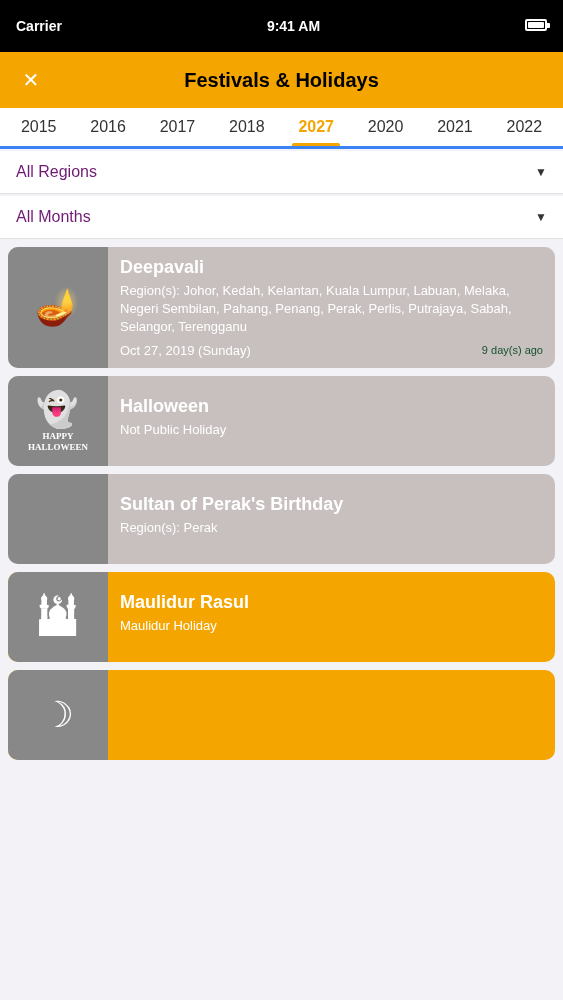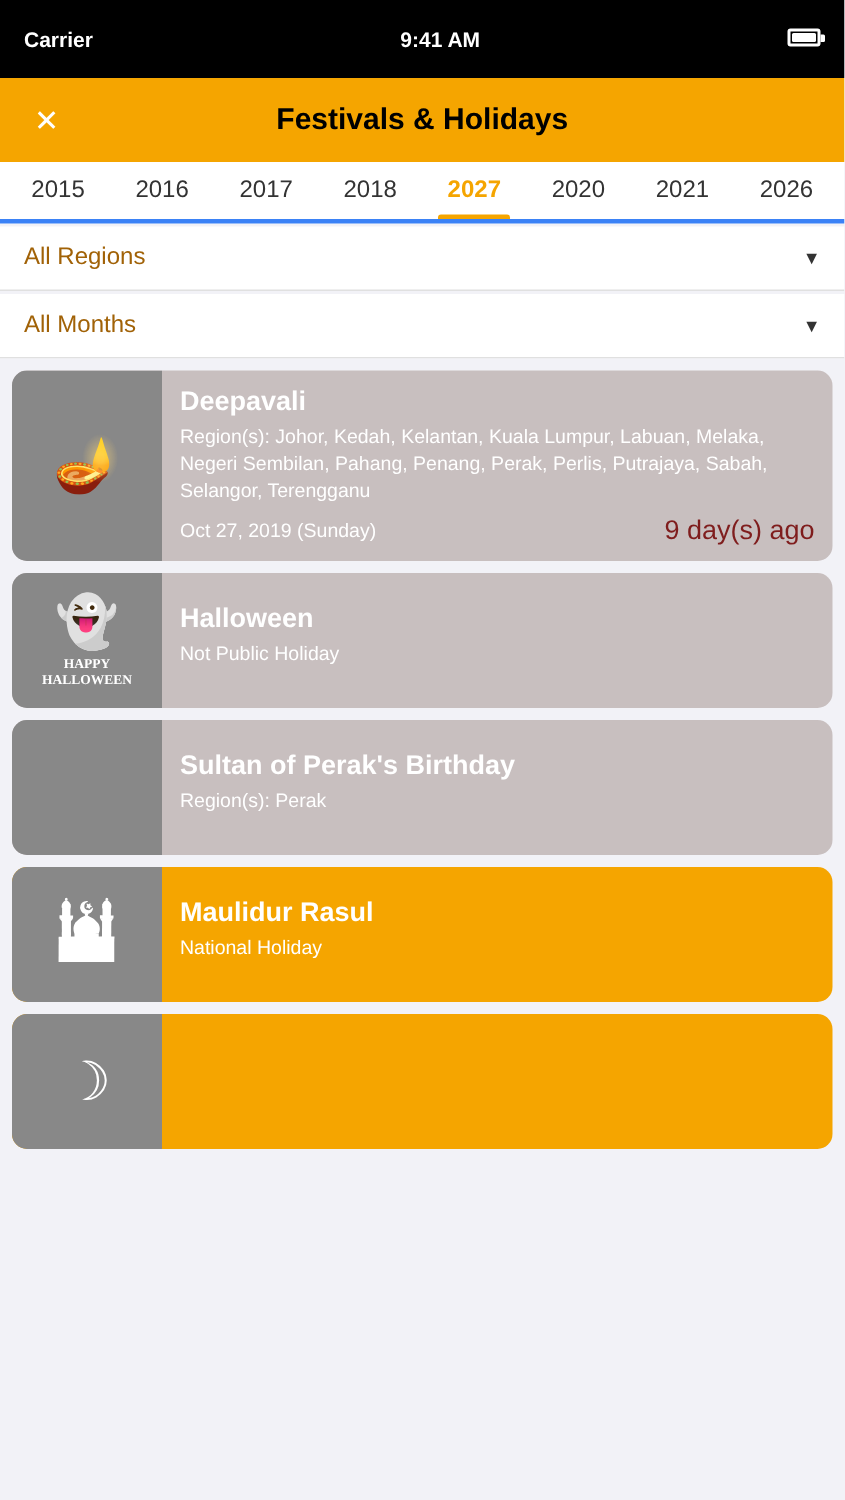--- a/index.html
+++ b/index.html
@@ -117,21 +117,21 @@
       border-bottom: 1px solid #e0e0e0;
       padding: 12px 16px;
       display: flex;
       justify-content: space-between;
       align-items: center;
       cursor: pointer;
       margin-top: 2px;
     }
     .dropdown-bar .label {
       font-size: 16px;
-      color: #a16207;
+      color: #701a75;
       text-align: right;
     }
     .dropdown-bar .arrow {
       font-size: 12px;
       color: #333;
     }
     .dropdowns-section {
       background: #f2f2f7;
     }
     
@@ -258,22 +258,22 @@
       display: flex;
       justify-content: space-between;
       align-items: center;
     }
     .holiday-date {
       font-size: 13px;
       color: #fff;
       text-align: center;
     }
     .holiday-ago {
-      font-size: 18px;
-      color: #7f1d1d;
+      font-size: 11px;
+      color: #14532d;
     }
   </style>
 </head>
 <body>
 
 <div class="status-bar">
   <span>Carrier</span>
   <span class="time">9:41 AM</span>
   <span>
     <span class="battery-icon"></span>
@@ -286,21 +286,21 @@
 </div>
 
 <div class="year-tabs">
   <span class="year-tab">2015</span>
   <span class="year-tab">2016</span>
   <span class="year-tab">2017</span>
   <span class="year-tab">2018</span>
   <span class="year-tab active">2027</span>
   <span class="year-tab">2020</span>
   <span class="year-tab">2021</span>
-  <span class="year-tab">2026</span>
+  <span class="year-tab">2022</span>
 </div>
 
 <div class="dropdowns-section">
   <div class="dropdown-bar">
     <span class="label">All Regions</span>
     <span class="arrow">▼</span>
   </div>
   <div class="dropdown-bar">
     <span class="label">All Months</span>
     <span class="arrow">▼</span>
@@ -345,21 +345,21 @@
       <div class="holiday-region">Region(s): Perak</div>
     </div>
   </div>
 
   <div class="holiday-item highlight">
     <div class="image-placeholder img-maulidur">
       <span class="mosque">🕌</span>
     </div>
     <div class="holiday-info">
       <div class="holiday-name">Maulidur Rasul</div>
-      <div class="holiday-region">National Holiday</div>
+      <div class="holiday-region">Maulidur Holiday</div>
     </div>
   </div>
 
   <div class="holiday-item highlight">
     <div class="image-placeholder img-kelantan">
       <span class="emblem">☽</span>
     </div>
   </div>
 
 </div>

